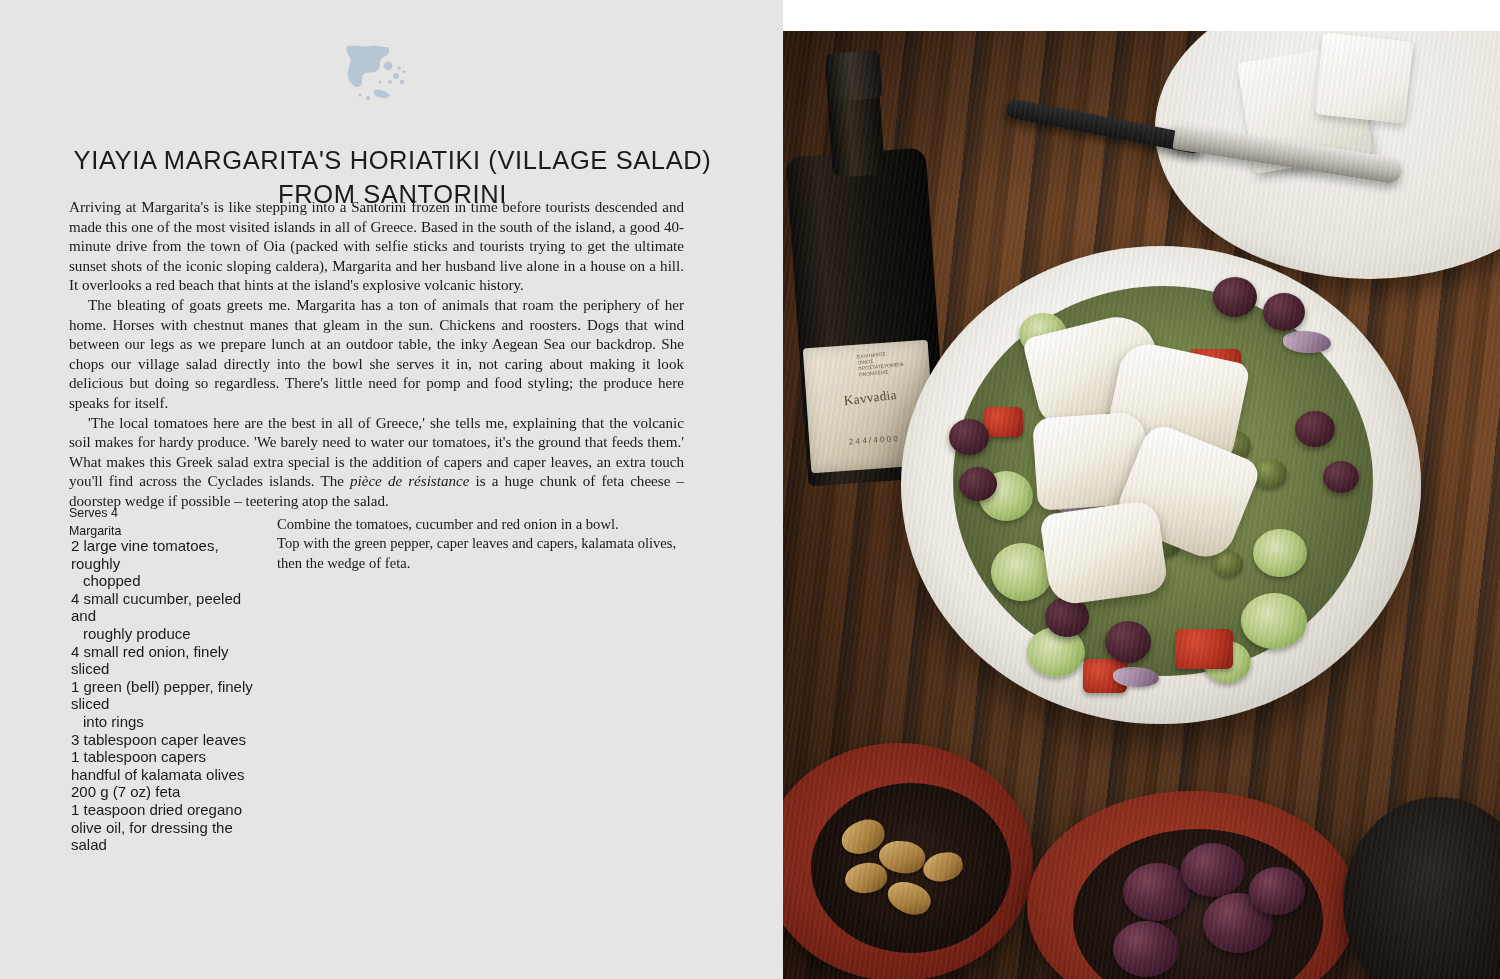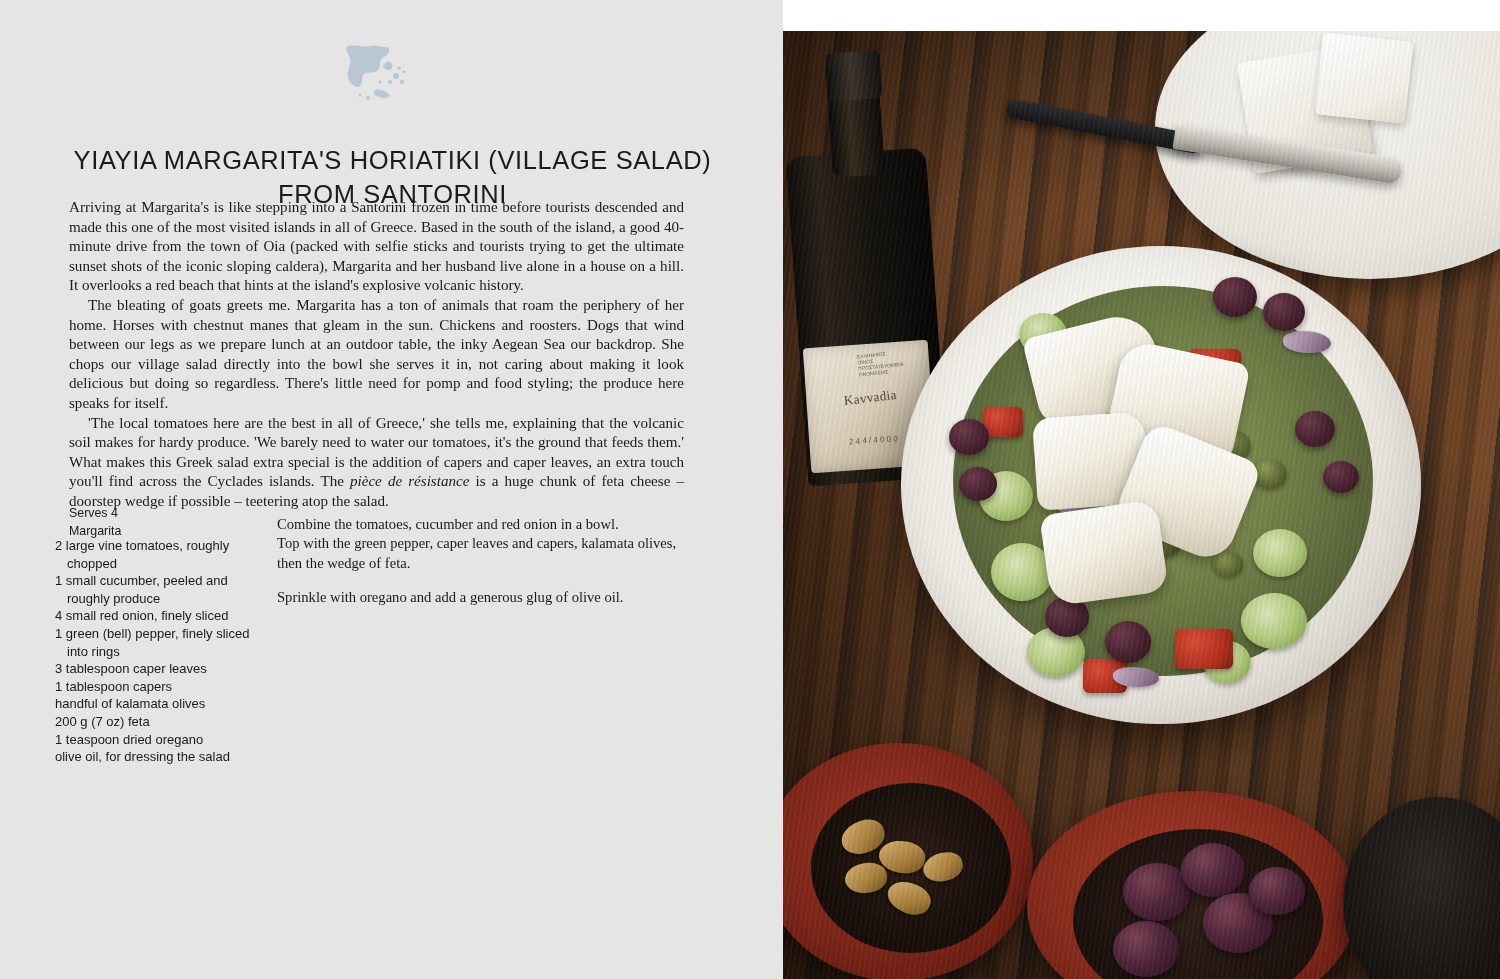--- a/index.html
+++ b/index.html
@@ -62,24 +62,24 @@
     left: 69px; top: 505px;
     width: 190px;
     font-family: "Liberation Sans", sans-serif;
     font-size: 12.4px;
     line-height: 17.6px;
     color: #1a1a1a;
   }
 
   .ingredients {
     position: absolute;
-    left: 55px; top: 537px;
+    left: 71px; top: 537px;
     width: 196px;
     font-family: "Liberation Sans", sans-serif;
-    font-size: 13px;
+    font-size: 15px;
     line-height: 17.6px;
     color: #1a1a1a;
   }
   .ingredients .ing { margin: 0; padding: 0; }
   .ingredients .ing-cont { padding-left: 12px; }
 
   .method {
     position: absolute;
     left: 277px; top: 515px;
     width: 410px;
@@ -369,37 +369,36 @@
     </div>
 
     <div class="serves-block">
       <div>Serves 4</div>
       <div>Margarita</div>
     </div>
 
     <div class="ingredients">
       <div class="ing">2 large vine tomatoes, roughly</div>
       <div class="ing ing-cont">chopped</div>
-      <div class="ing">1 small cucumber, peeled and</div>
+      <div class="ing">4 small cucumber, peeled and</div>
       <div class="ing ing-cont">roughly produce</div>
       <div class="ing">4 small red onion, finely sliced</div>
       <div class="ing">1 green (bell) pepper, finely sliced</div>
       <div class="ing ing-cont">into rings</div>
       <div class="ing">3 tablespoon caper leaves</div>
       <div class="ing">1 tablespoon capers</div>
       <div class="ing">handful of kalamata olives</div>
       <div class="ing">200 g (7 oz) feta</div>
       <div class="ing">1 teaspoon dried oregano</div>
       <div class="ing">olive oil, for dressing the salad</div>
     </div>
 
     <div class="method">
       <p>Combine the tomatoes, cucumber and red onion in a bowl.</p>
       <p>Top with the green pepper, caper leaves and capers, kalamata olives, then the wedge of feta.</p>
-      <p class="gap">Sprinkle with oregano and add a generous glug of olive oil.</p>
     </div>
 
   </div>
 
   <div class="photo">
     <div class="photo-inner">
       <div class="wood"></div>
       <div class="wood-shadow-left"></div>
 
       <div class="plate-top"></div>

